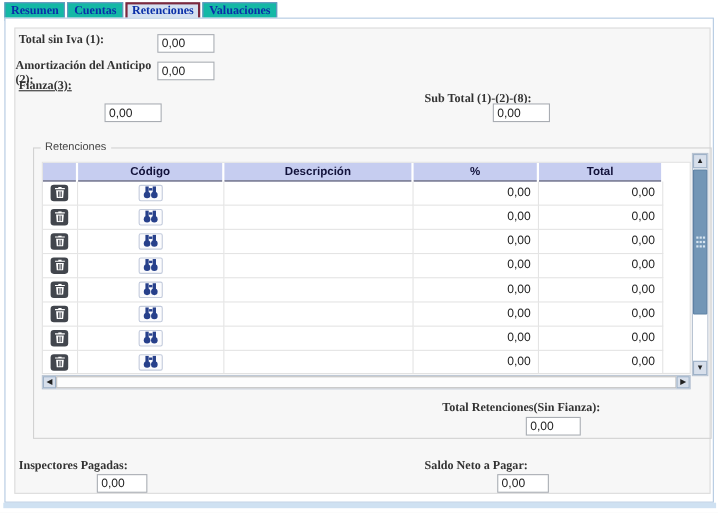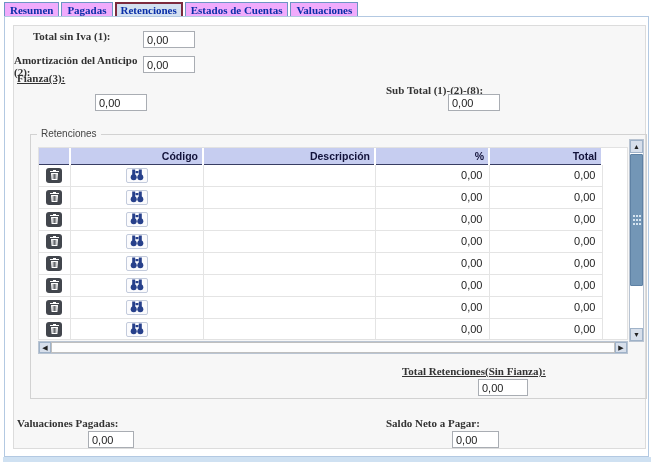--- a/index.html
+++ b/index.html
@@ -7,21 +7,21 @@
   body {
     position:relative;
     background:#ffffff;
     font-family:"Liberation Sans", sans-serif;
     overflow:hidden;
   }
 
   
   .tabstrip { position:absolute; left:4px; top:2px; display:flex; gap:2px; }
   .tab {
-    background:#f0abfc;
+    background:#14b8a6;
     border:1px solid #6d94c4;
     color:#0a2fa8;
     font:bold 11px "Liberation Serif", serif;
     padding:1px 5px 2px 5px;
     cursor:pointer;
     white-space:nowrap;
   }
   .tab.selected {
     border:2px solid #7c2a3e;
     background:#d3e0f0;
@@ -72,21 +72,21 @@
   
   .grid-viewport {
     position:absolute; left:38px; top:147px; width:590px; height:193px;
     background:#ffffff; border:1px solid #e2e2e2; overflow:hidden;
   }
   table.grid { border-collapse:collapse; table-layout:fixed; width:563px; }
   table.grid th {
     background:#c6cdf0;
     color:#12123a;
     font:bold 10.5px "Liberation Sans", sans-serif;
-    text-align:right;
+    text-align:center;
     height:16px;
     padding:1px 4px;
     border-right:2px solid #ffffff;
     border-bottom:1px solid #383d63;
   }
   table.grid td {
     height:22px;
     border-right:1px solid #e4e4e4;
     border-bottom:1px solid #e4e4e4;
     font:11px "Liberation Sans", sans-serif;
@@ -147,31 +147,30 @@
   .hthumb {
     position:absolute; left:12px; right:12px; top:0; height:11px;
     background:#fdfdfd; border:1px solid #bfbfbf; cursor:grab;
   }
 </style>
 </head>
 <body>
 
 <div class="tabstrip">
   <span class="tab">Resumen</span>
-  <span class="tab">Pagadas</span>
+  <span class="tab">Cuentas</span>
   <span class="tab selected">Retenciones</span>
-  <span class="tab">Estados de Cuentas</span>
   <span class="tab">Valuaciones</span>
 </div>
 
 <div class="outer-panel"></div>
 <div class="inner-panel"></div>
 <div class="bottom-strip"></div>
 
-<div class="flabel" style="left:17px; top:30px;margin-left:16px;">Total sin Iva (1):</div>
+<div class="flabel" style="left:17px; top:30px;">Total sin Iva (1):</div>
 <input class="finput" style="left: 143px; top: 31px; width: 52px;" value="0,00">
 
 <div class="flabel" style="left:14px; top:54px; width:126px;">Amortización del Anticipo (2):</div>
 <input class="finput" style="left: 143px; top: 56px; width: 52px;" value="0,00">
 
 <div class="flabel" style="left:17px; top:72px;text-decoration:underline;">Fianza(3):</div>
 <input class="finput" style="left: 95px; top: 94px; width: 52px;" value="0,00">
 
 <div class="flabel" style="left:386px; top:84px;">Sub Total (1)-(2)-(8):</div>
 <input class="finput" style="left: 448px; top: 94px; width: 52px;" value="0,00">
@@ -433,20 +432,20 @@
 <div class="hscroll">
   <div class="sbtn left">
     <span>◀</span>
   </div>
   <div class="hthumb"></div>
   <div class="sbtn right">
     <span>▶</span>
   </div>
 </div>
 
-<div class="flabel" style="left:402px; top:365px;text-decoration:underline;">Total Retenciones(Sin Fianza):</div>
+<div class="flabel" style="left:402px; top:365px;">Total Retenciones(Sin Fianza):</div>
 <input class="finput" style="left: 478px; top: 379px; width: 50px;" value="0,00">
 
-<div class="flabel" style="left:17px; top:417px;">Valuaciones Pagadas:</div>
+<div class="flabel" style="left:17px; top:417px;">Inspectores Pagadas:</div>
 <input class="finput" style="left: 88px; top: 431px; width: 46px;" value="0,00">
 
 <div class="flabel" style="left:386px; top:417px;">Saldo Neto a Pagar:</div>
 <input class="finput" style="left: 452px; top: 431px; width: 47px;" value="0,00">
 
 </body></html>

